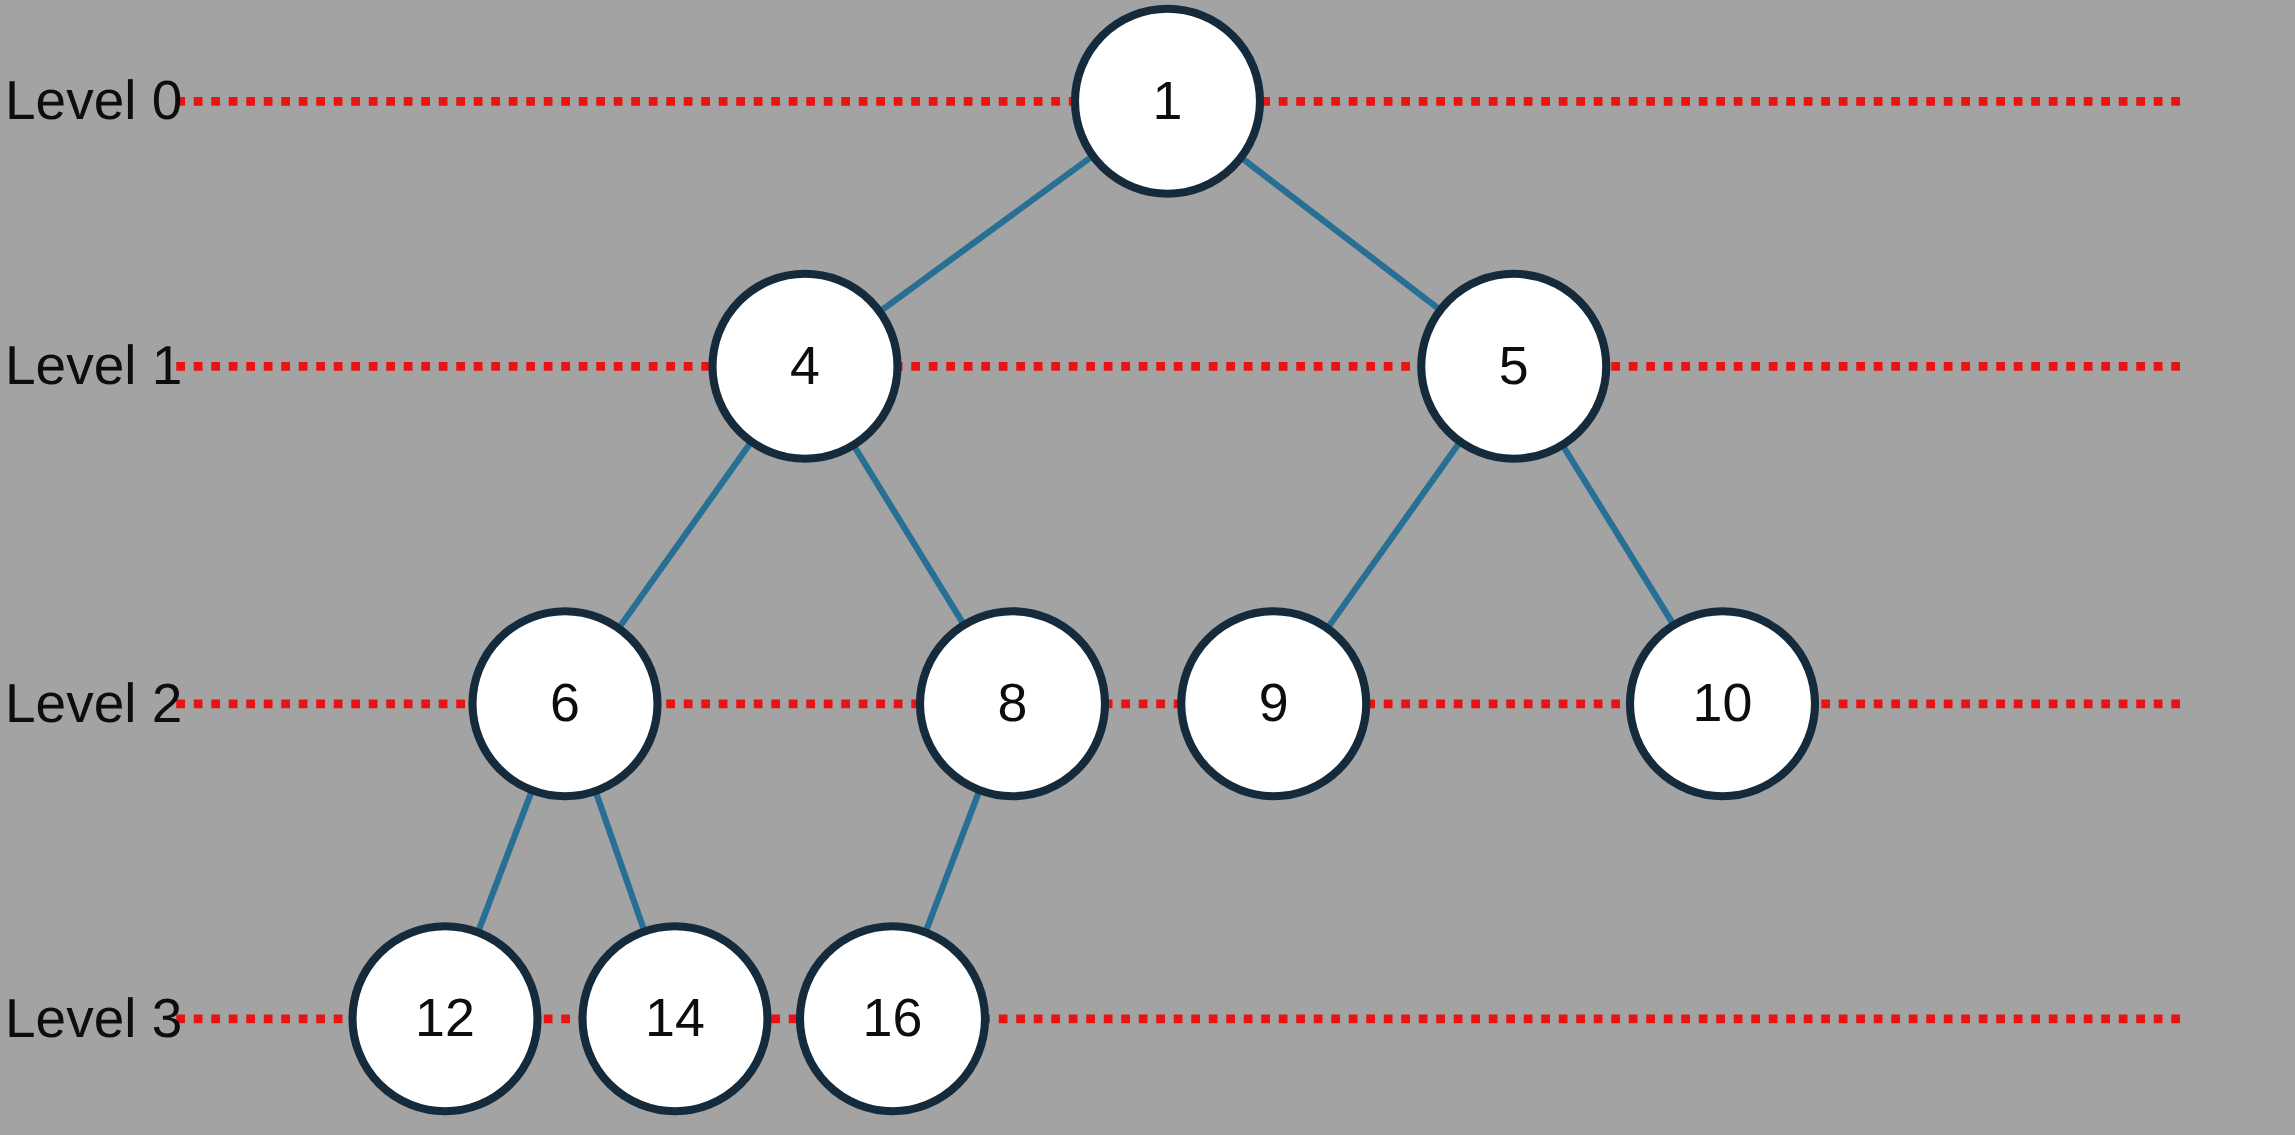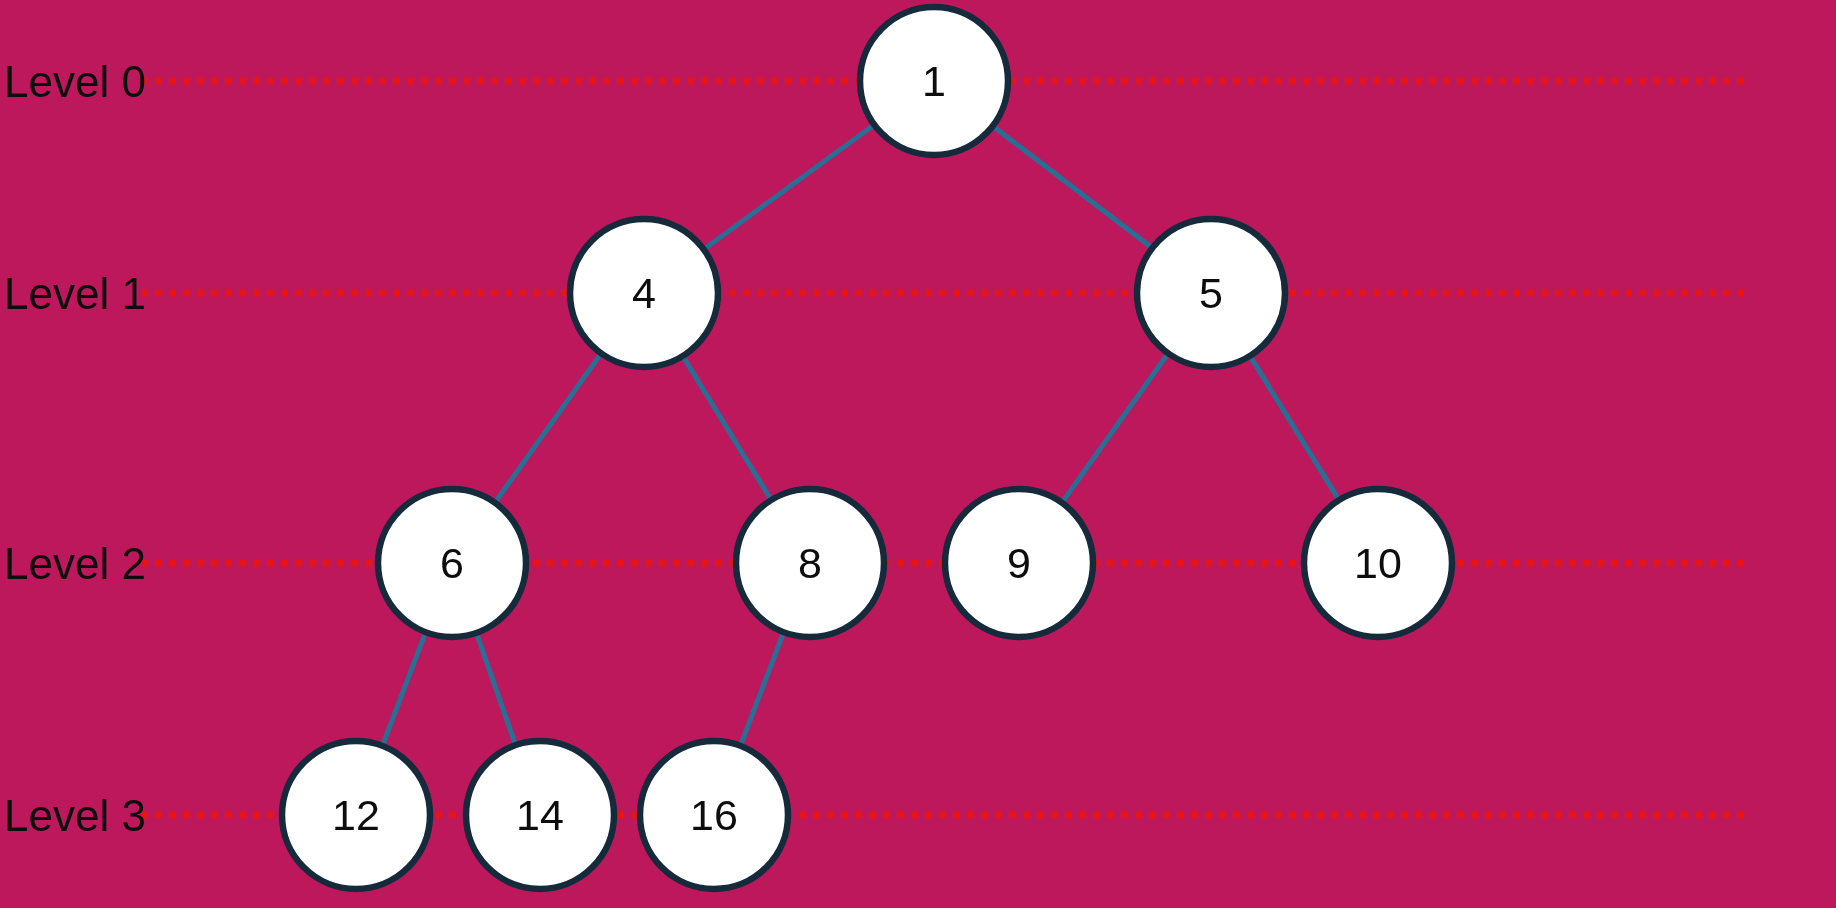--- a/index.html
+++ b/index.html
@@ -5,21 +5,21 @@
   html, body {
     margin: 0;
     padding: 0;
     background: #ffffff;
     font-family: "Liberation Sans", sans-serif;
   }
   .diagram-wrap {
     position: relative;
     width: 1836px;
     height: 908px;
-    background: #be185d;
+    background: #a3a3a3;
     overflow: hidden;
   }
   svg text {
     font-family: "Liberation Sans", sans-serif;
   }
 </style>
 </head>
 <body>
 
 <div class="diagram-wrap">

